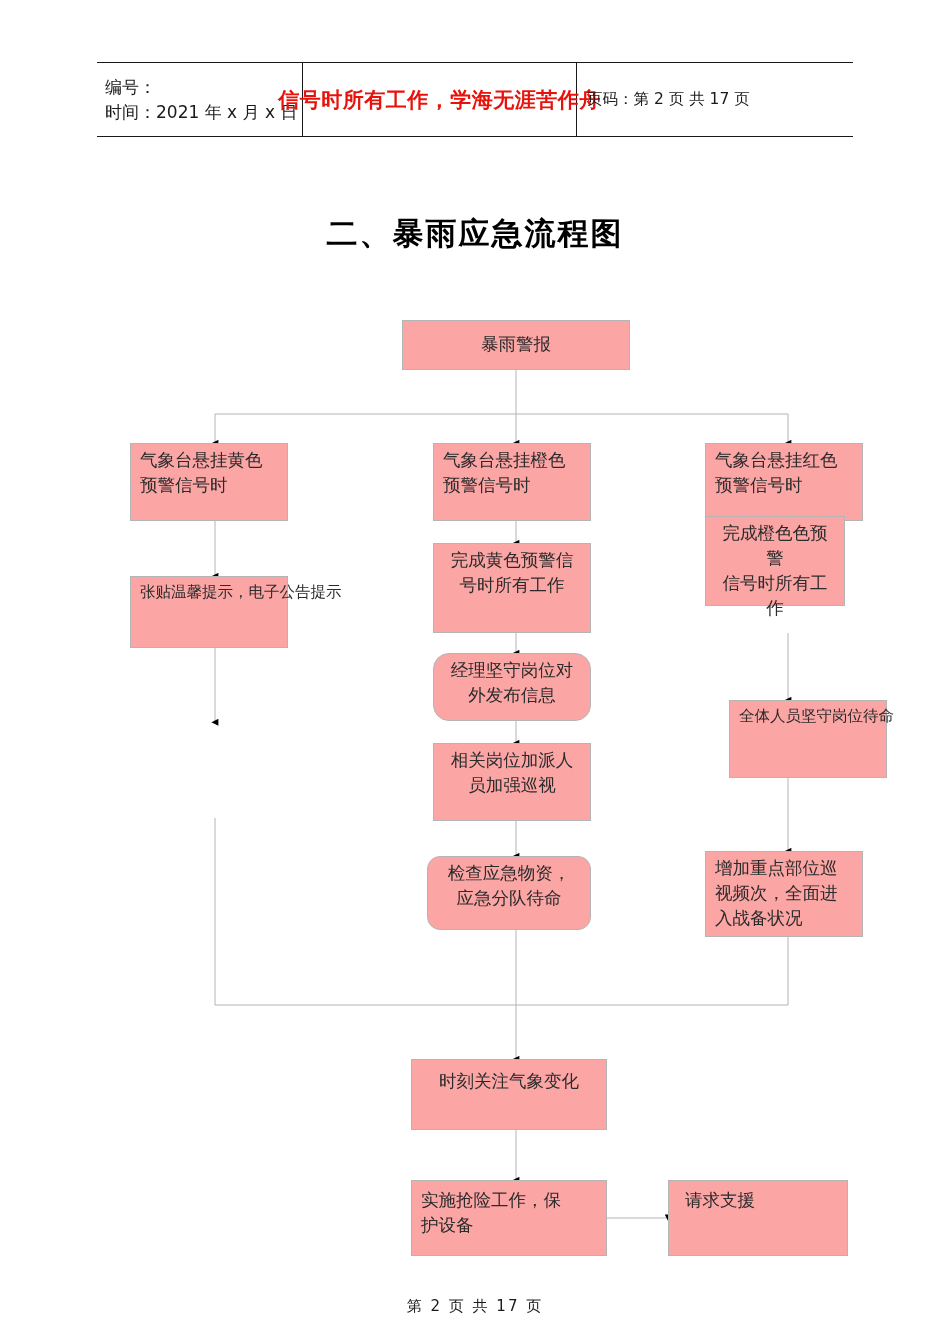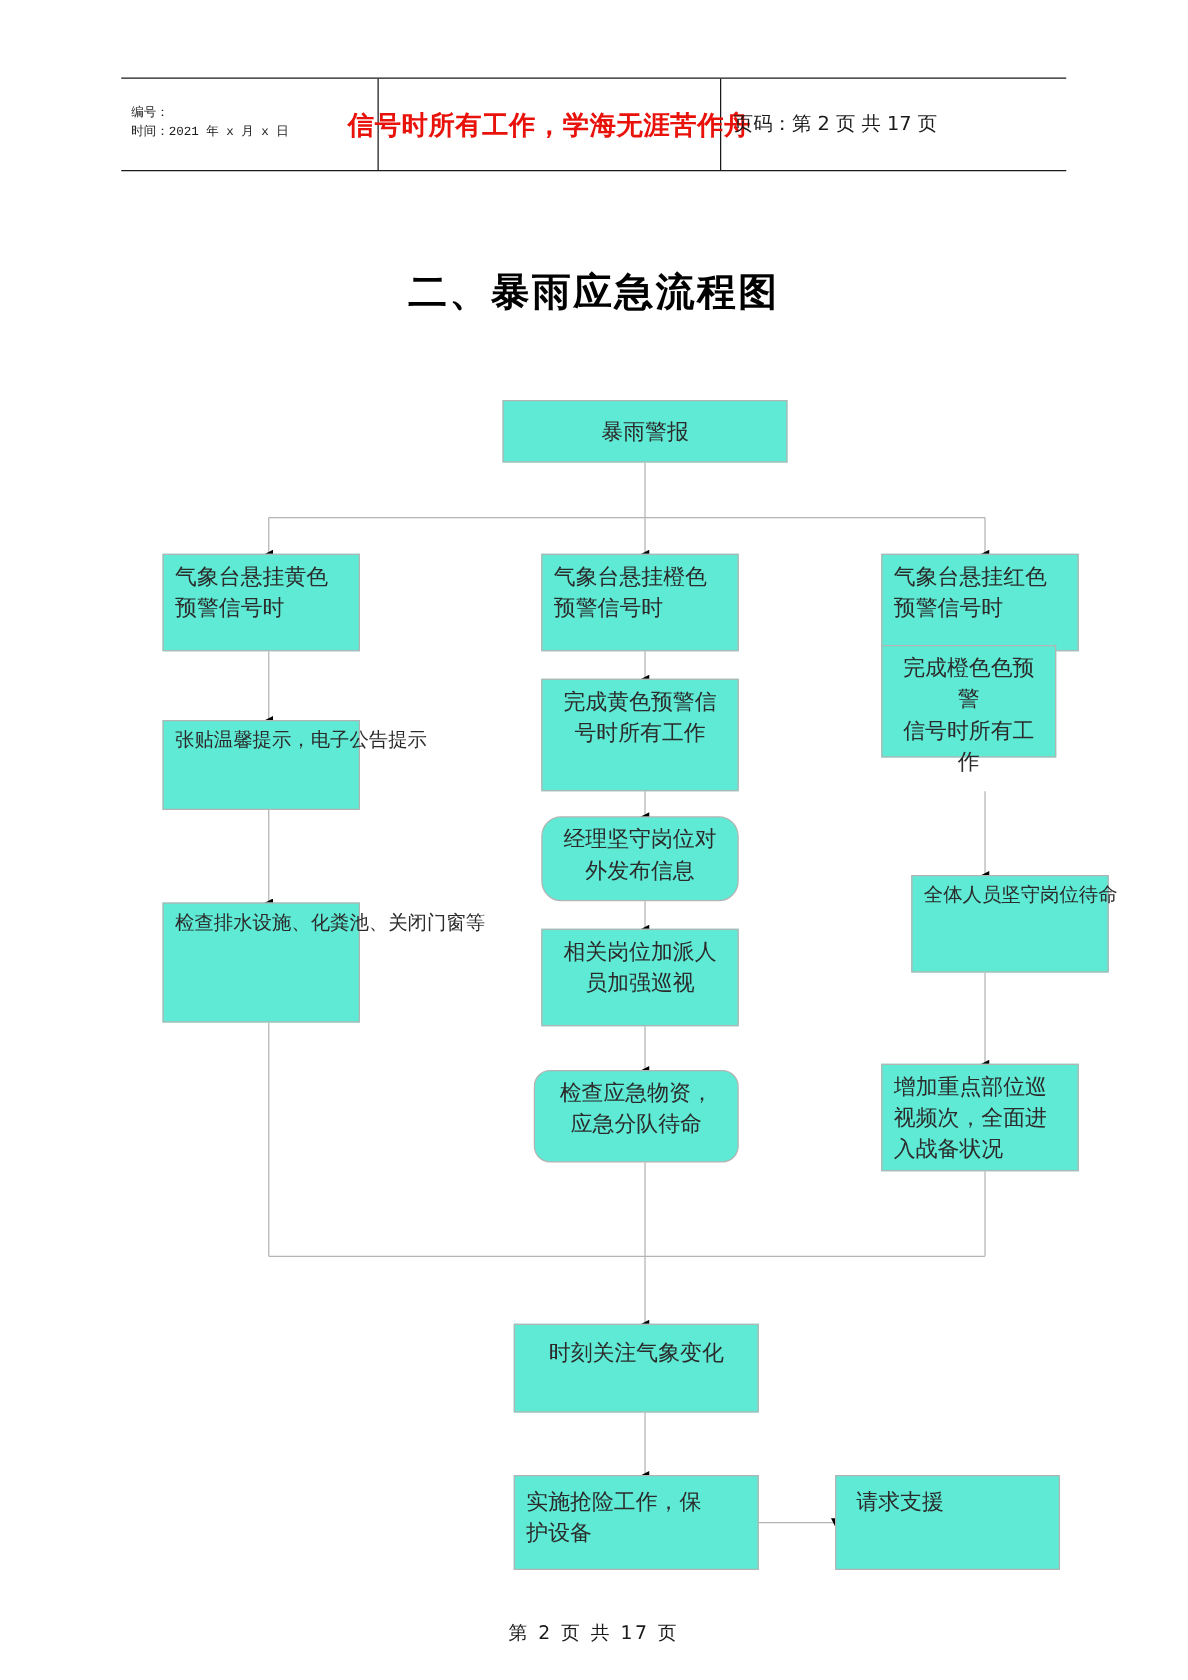--- a/index.html
+++ b/index.html
@@ -31,23 +31,22 @@
   .hdr-cell {
     box-sizing: border-box;
     display: flex;
     flex-direction: column;
     justify-content: center;
   }
   .hdr-cell-1 {
     width: 206px;
     border-right: 1.5px solid #1a1a1a;
     padding-left: 8px;
-    font-size: 10px;
+    font-size: 17px;
     line-height: 1.45;
-    font-family: Liberation Mono, monospace;
   }
   .hdr-cell-2 {
     width: 274px;
     border-right: 1.5px solid #1a1a1a;
     align-items: center;
     justify-content: center;
   }
   .hdr-cell-3 {
     flex: 1;
     padding-left: 10px;
@@ -84,26 +83,26 @@
     width: 950px;
     height: 1344px;
     pointer-events: none;
   }
   .flow > * { pointer-events: auto; }
 
   .node {
     position: absolute;
     box-sizing: border-box;
     border: 1px solid #b4b4b4;
-    background: #5eead4;
+    background: #fca5a5;
     font-size: 17.5px;
     line-height: 1.42;
     color: #2b2b2b;
     padding: 5px 4px 5px 9px;
-    font-family: Liberation Serif, serif;
+    font-family: Liberation Mono, monospace;
     white-space: nowrap;
   }
   .node.center { text-align: center; padding-left: 8px; padding-right: 8px; }
   .node.small { font-size: 15.5px; }
   .node.overflow { overflow: visible; }
 
   
   .footer {
     position: absolute;
     left: 0;
@@ -192,23 +191,20 @@
 
   <div class="node" style="left:705px; top:443px; width:158px; height:78px;">
     <div>气象台悬挂红色</div>
     <div>预警信号时</div>
   </div>
 
   <div class="node small overflow" style="left:130px; top:576px; width:158px; height:72px;">
     <span>张贴温馨提示，电子公告提示</span>
   </div>
 
-  <div class="node small overflow" style="left:130px; top:722px; width:158px; height:96px;">
-    <span>检查排水设施、化粪池、关闭门窗等</span>
-  </div>
 
   <div class="node center" style="left:433px; top:543px; width:158px; height:90px;">
     <span style="white-space:pre-line">完成黄色预警信
 号时所有工作</span>
   </div>
 
   <div class="node center" style="left:433px; top:653px; width:158px; height:68px;border-radius:16px;">
     <span style="white-space:pre-line">经理坚守岗位对
 外发布信息</span>
   </div>

